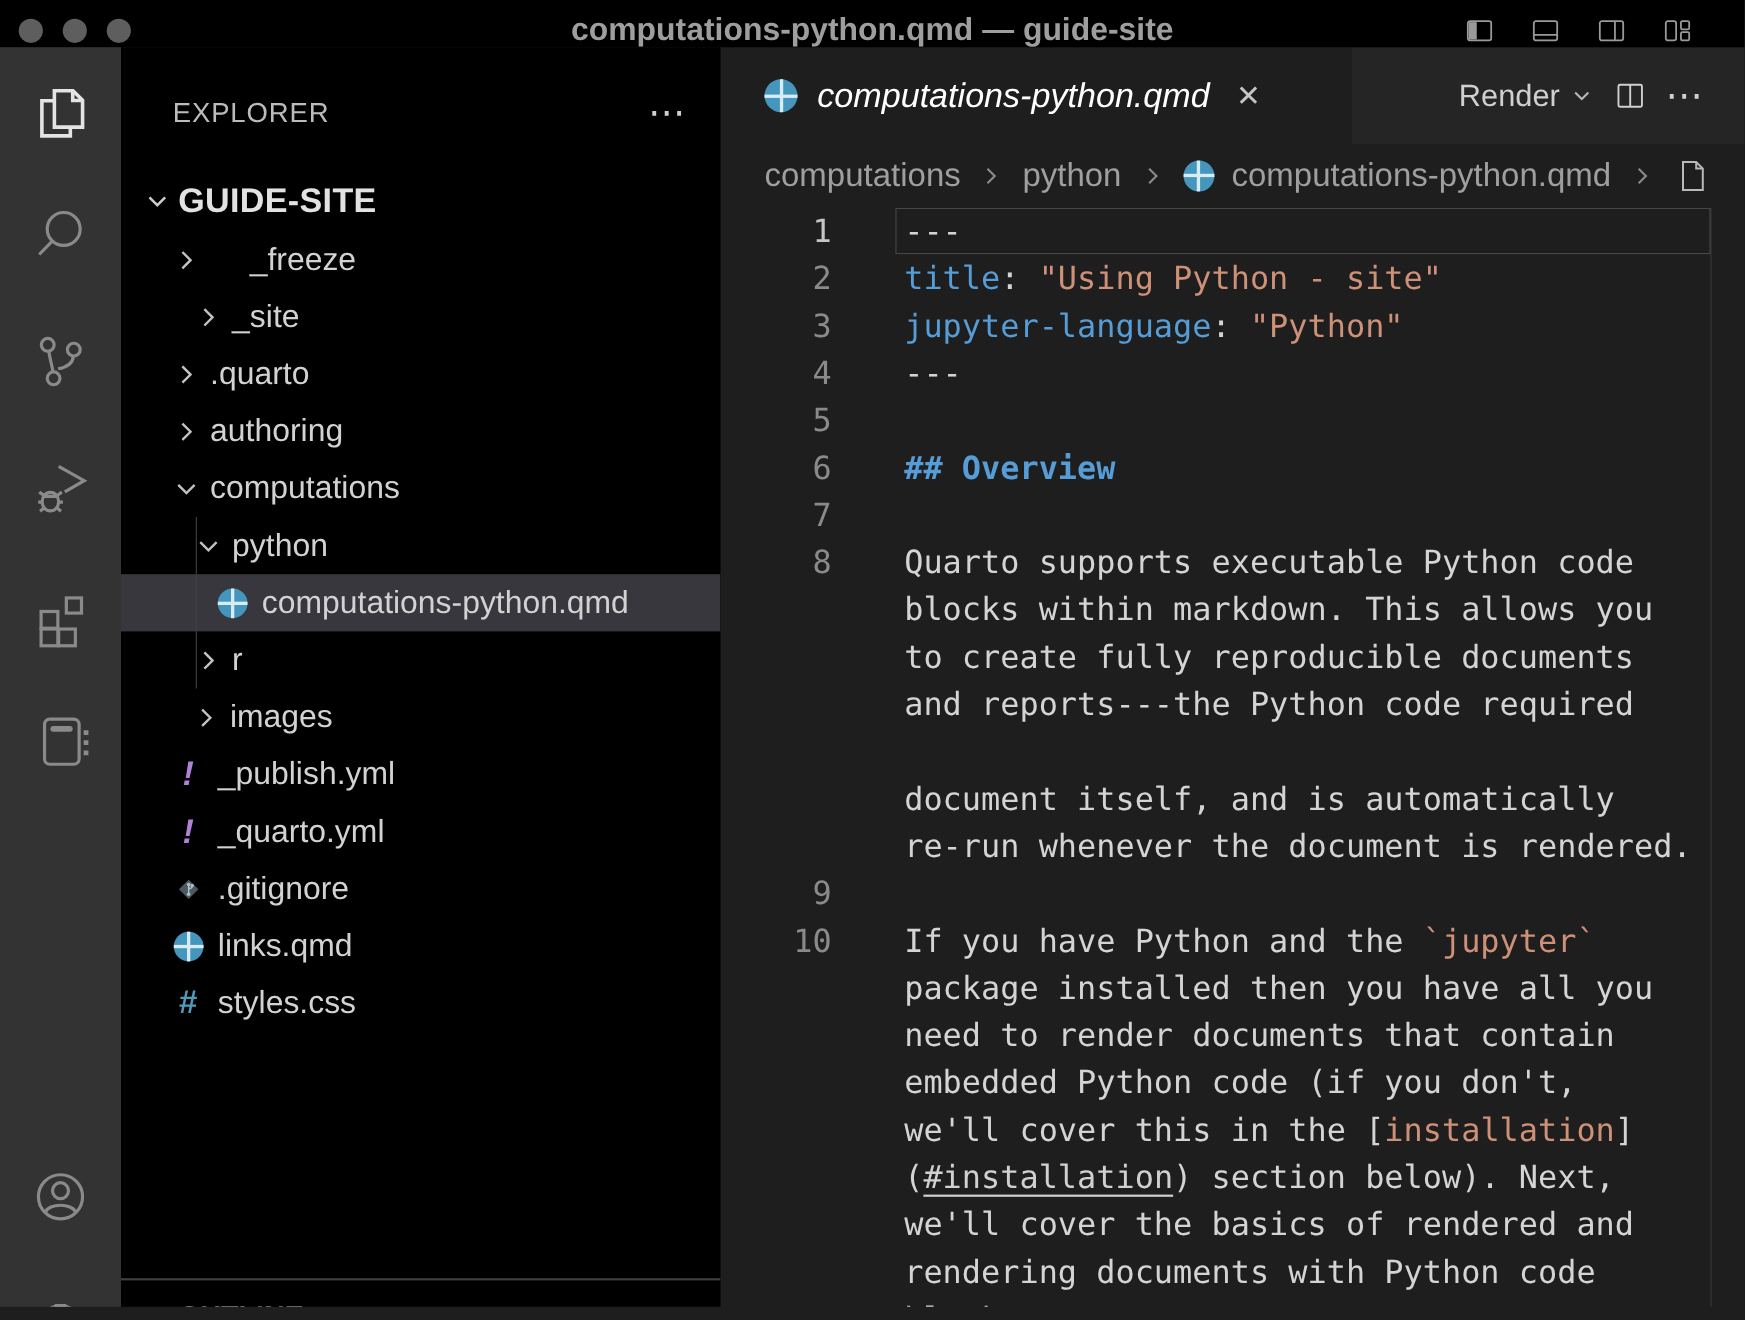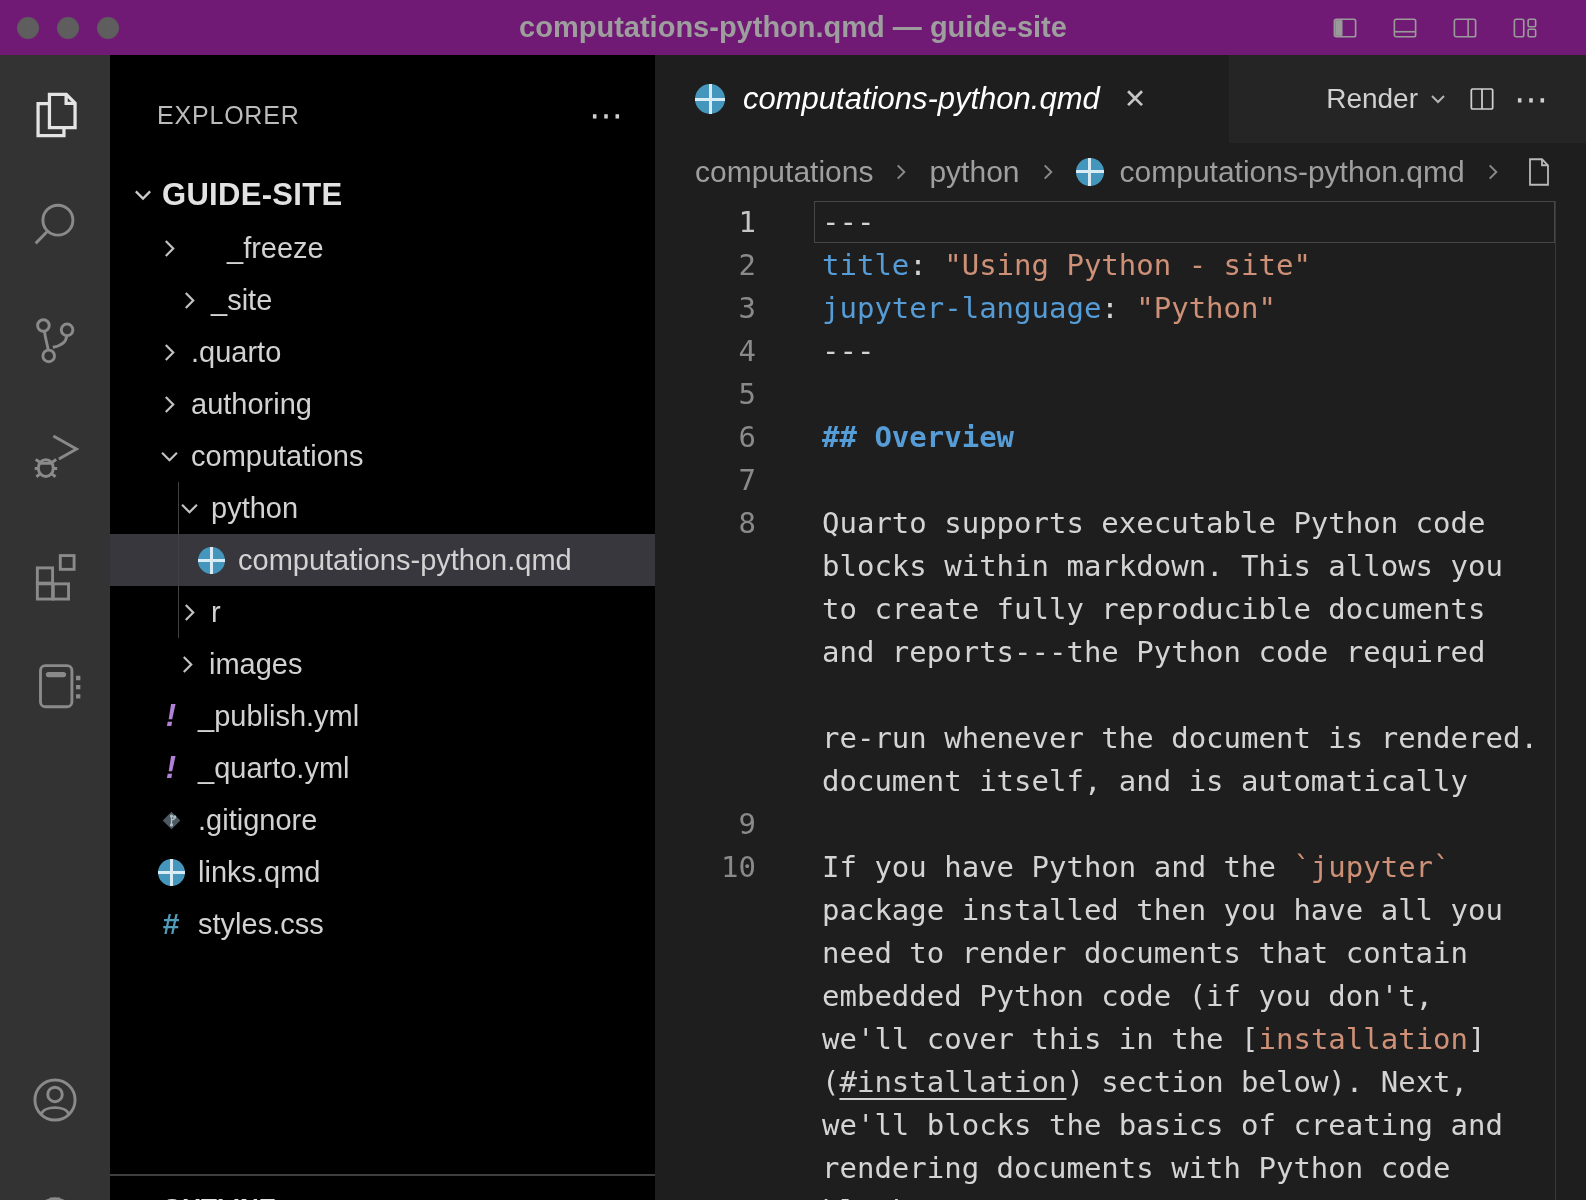--- a/index.html
+++ b/index.html
@@ -1,21 +1,21 @@
 <!DOCTYPE html>
 <html><head>
 <meta charset="utf-8">
 <style>
   html,body{margin:0;padding:0;background:#1e1e1e;}
   body{width:1586px;height:1200px;overflow:hidden;font-family:"Liberation Sans",sans-serif;
        -webkit-font-smoothing:antialiased;position:relative;}
   svg{display:block;}
 
   
-  .titlebar{height:55px;background:#701a75;position:relative;}
+  .titlebar{height:43px;background:#000000;position:relative;}
   .traffic{position:absolute;top:17px;left:17px;display:flex;gap:18px;}
   .light{width:22px;height:22px;border-radius:50%;background:#5e5e5e;}
   .win-title{position:absolute;left:0;right:0;top:0;height:55px;line-height:55px;text-align:center;
              color:#9e9e9e;font-size:29px;font-weight:600;}
   .layout-icons{position:absolute;right:44px;top:0;height:55px;display:flex;align-items:center;gap:26px;color:#9a9a9a;}
   .layout-icons svg{width:34px;height:30px;stroke:currentColor;fill:none;stroke-width:1.3;}
 
   
   .main{display:flex;height:1145px;}
 
@@ -347,27 +347,27 @@
         <div class="row"><span class="gutter">3</span><span class="content"><span class="s-key">jupyter-language</span><span class="s-plain">: </span><span class="s-str">"Python"</span></span></div>
         <div class="row"><span class="gutter">4</span><span class="content"><span class="s-plain">---</span></span></div>
         <div class="row"><span class="gutter">5</span><span class="content"></span></div>
         <div class="row"><span class="gutter">6</span><span class="content"><span class="s-head">## Overview</span></span></div>
         <div class="row"><span class="gutter">7</span><span class="content"></span></div>
         <div class="row"><span class="gutter">8</span><span class="content"><span class="s-plain">Quarto supports executable Python code</span></span></div>
         <div class="row"><span class="gutter"></span><span class="content"><span class="s-plain">blocks within markdown. This allows you</span></span></div>
         <div class="row"><span class="gutter"></span><span class="content"><span class="s-plain">to create fully reproducible documents</span></span></div>
         <div class="row"><span class="gutter"></span><span class="content"><span class="s-plain">and reports---the Python code required</span></span></div>
         <div class="row"><span class="gutter"></span></div>
+        <div class="row"><span class="gutter"></span><span class="content"><span class="s-plain">document itself, and is automatically</span></span></div>
         <div class="row"><span class="gutter"></span><span class="content"><span class="s-plain">re-run whenever the document is rendered.</span></span></div>
-        <div class="row"><span class="gutter"></span><span class="content"><span class="s-plain">document itself, and is automatically</span></span></div>
         <div class="row"><span class="gutter">9</span><span class="content"></span></div>
         <div class="row"><span class="gutter">10</span><span class="content"><span class="s-plain">If you have Python and the </span><span class="s-str">`jupyter`</span></span></div>
         <div class="row"><span class="gutter"></span><span class="content"><span class="s-plain">package installed then you have all you</span></span></div>
         <div class="row"><span class="gutter"></span><span class="content"><span class="s-plain">need to render documents that contain</span></span></div>
         <div class="row"><span class="gutter"></span><span class="content"><span class="s-plain">embedded Python code (if you don't,</span></span></div>
         <div class="row"><span class="gutter"></span><span class="content"><span class="s-plain">we'll cover this in the [</span><span class="s-str">installation</span><span class="s-plain">]</span></span></div>
         <div class="row"><span class="gutter"></span><span class="content"><span class="s-plain">(</span><span class="s-link">#installation</span><span class="s-plain">) section below). Next,</span></span></div>
-        <div class="row"><span class="gutter"></span><span class="content"><span class="s-plain">we'll blocks the basics of creating and</span></span></div>
+        <div class="row"><span class="gutter"></span><span class="content"><span class="s-plain">we'll cover the basics of rendered and</span></span></div>
         <div class="row"><span class="gutter"></span><span class="content"><span class="s-plain">rendering documents with Python code</span></span></div>
         <div class="row"><span class="gutter"></span><span class="content"><span class="s-plain">blocks.</span></span></div>
       </div>
   </div>
 </div>
 
 </body></html>

